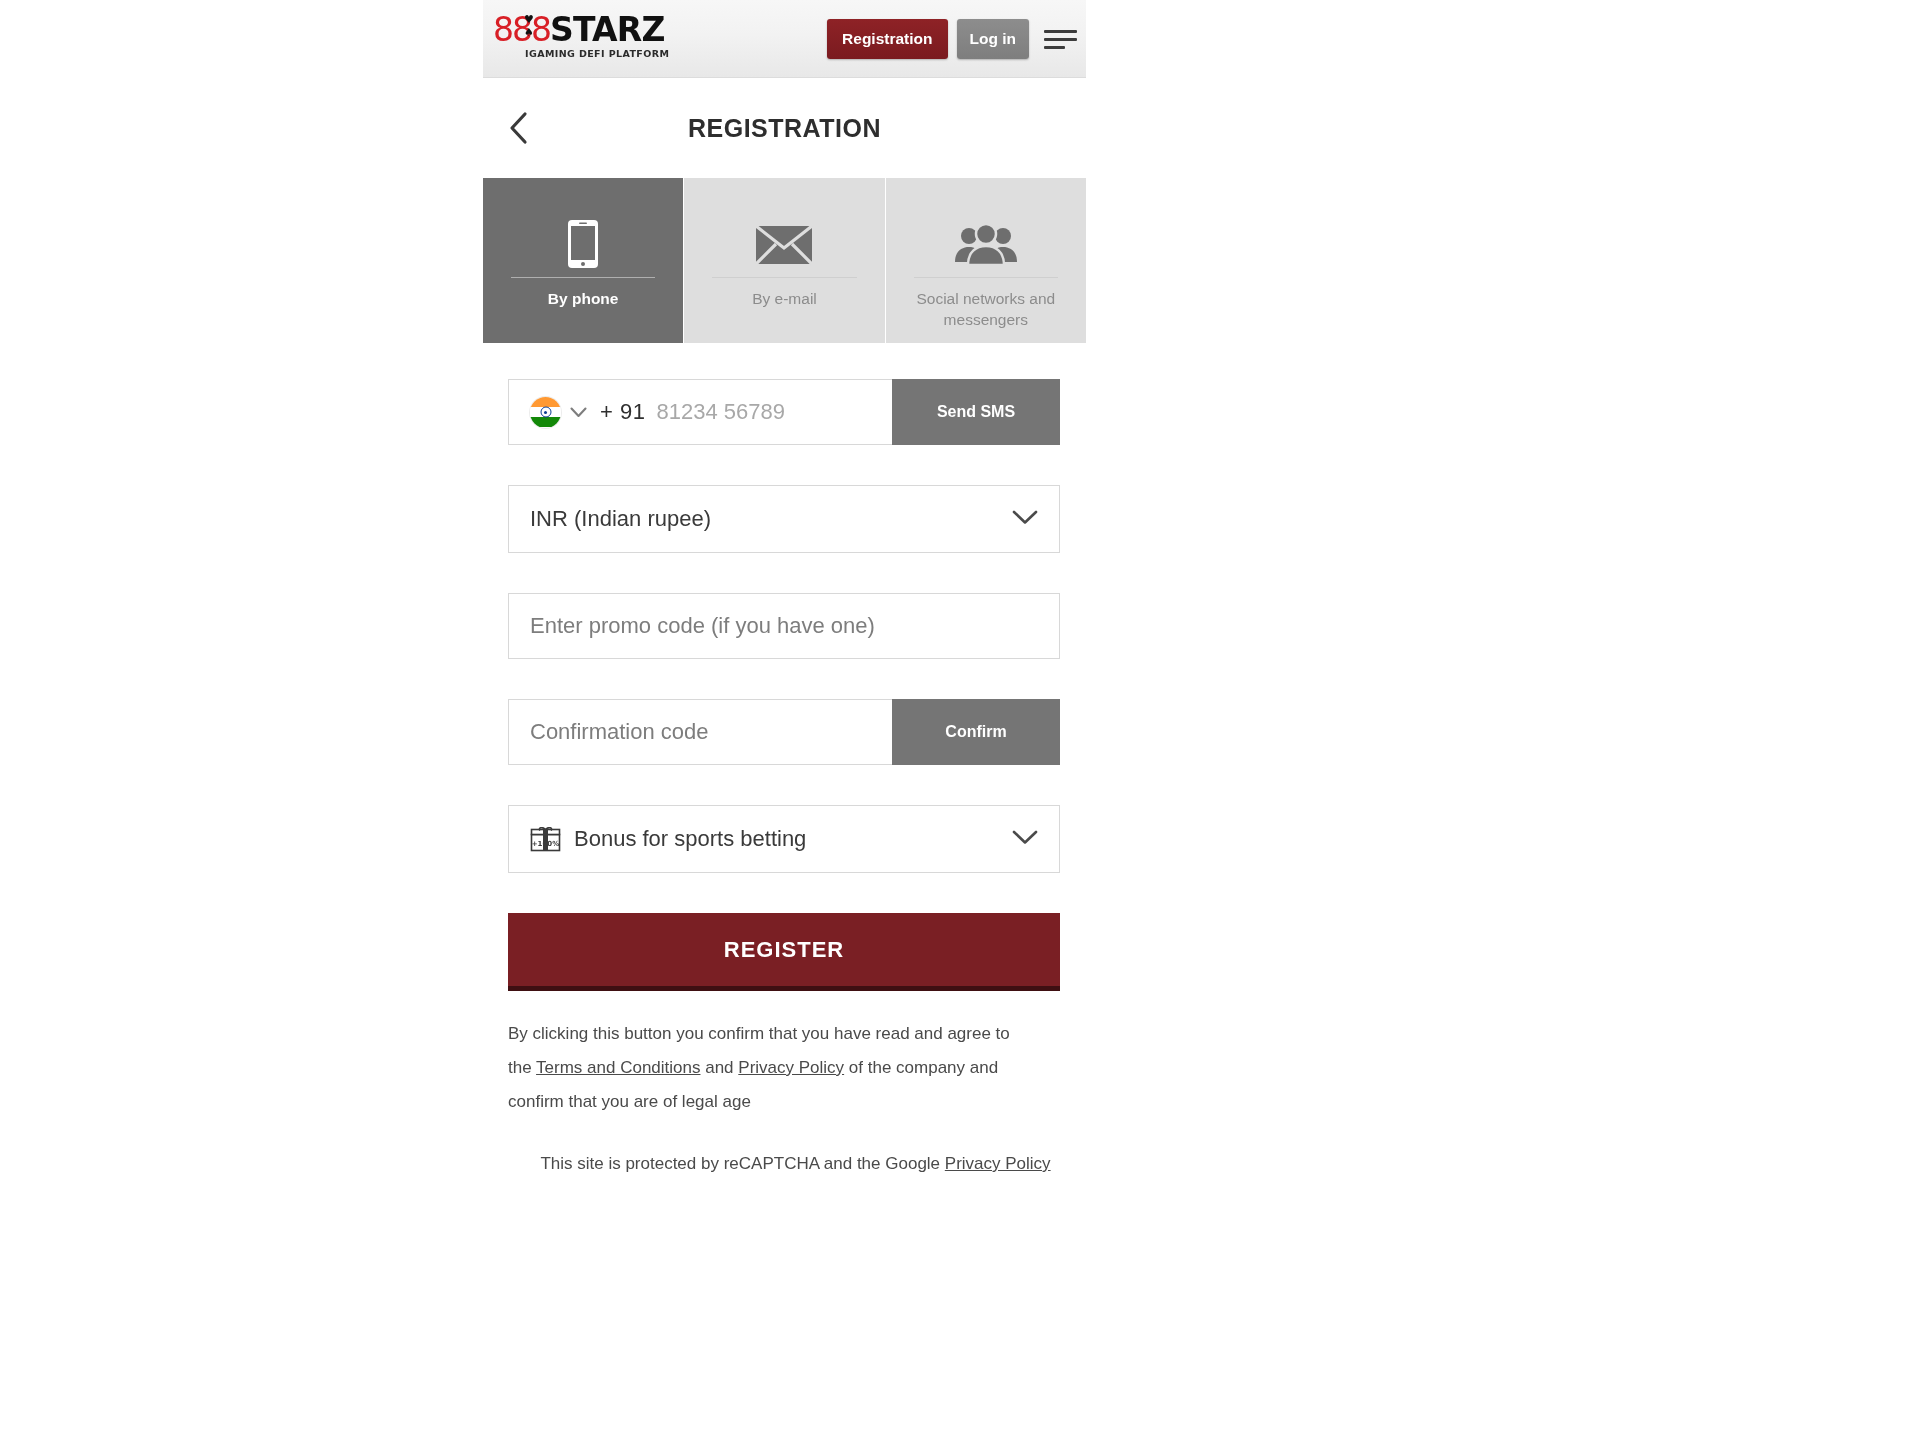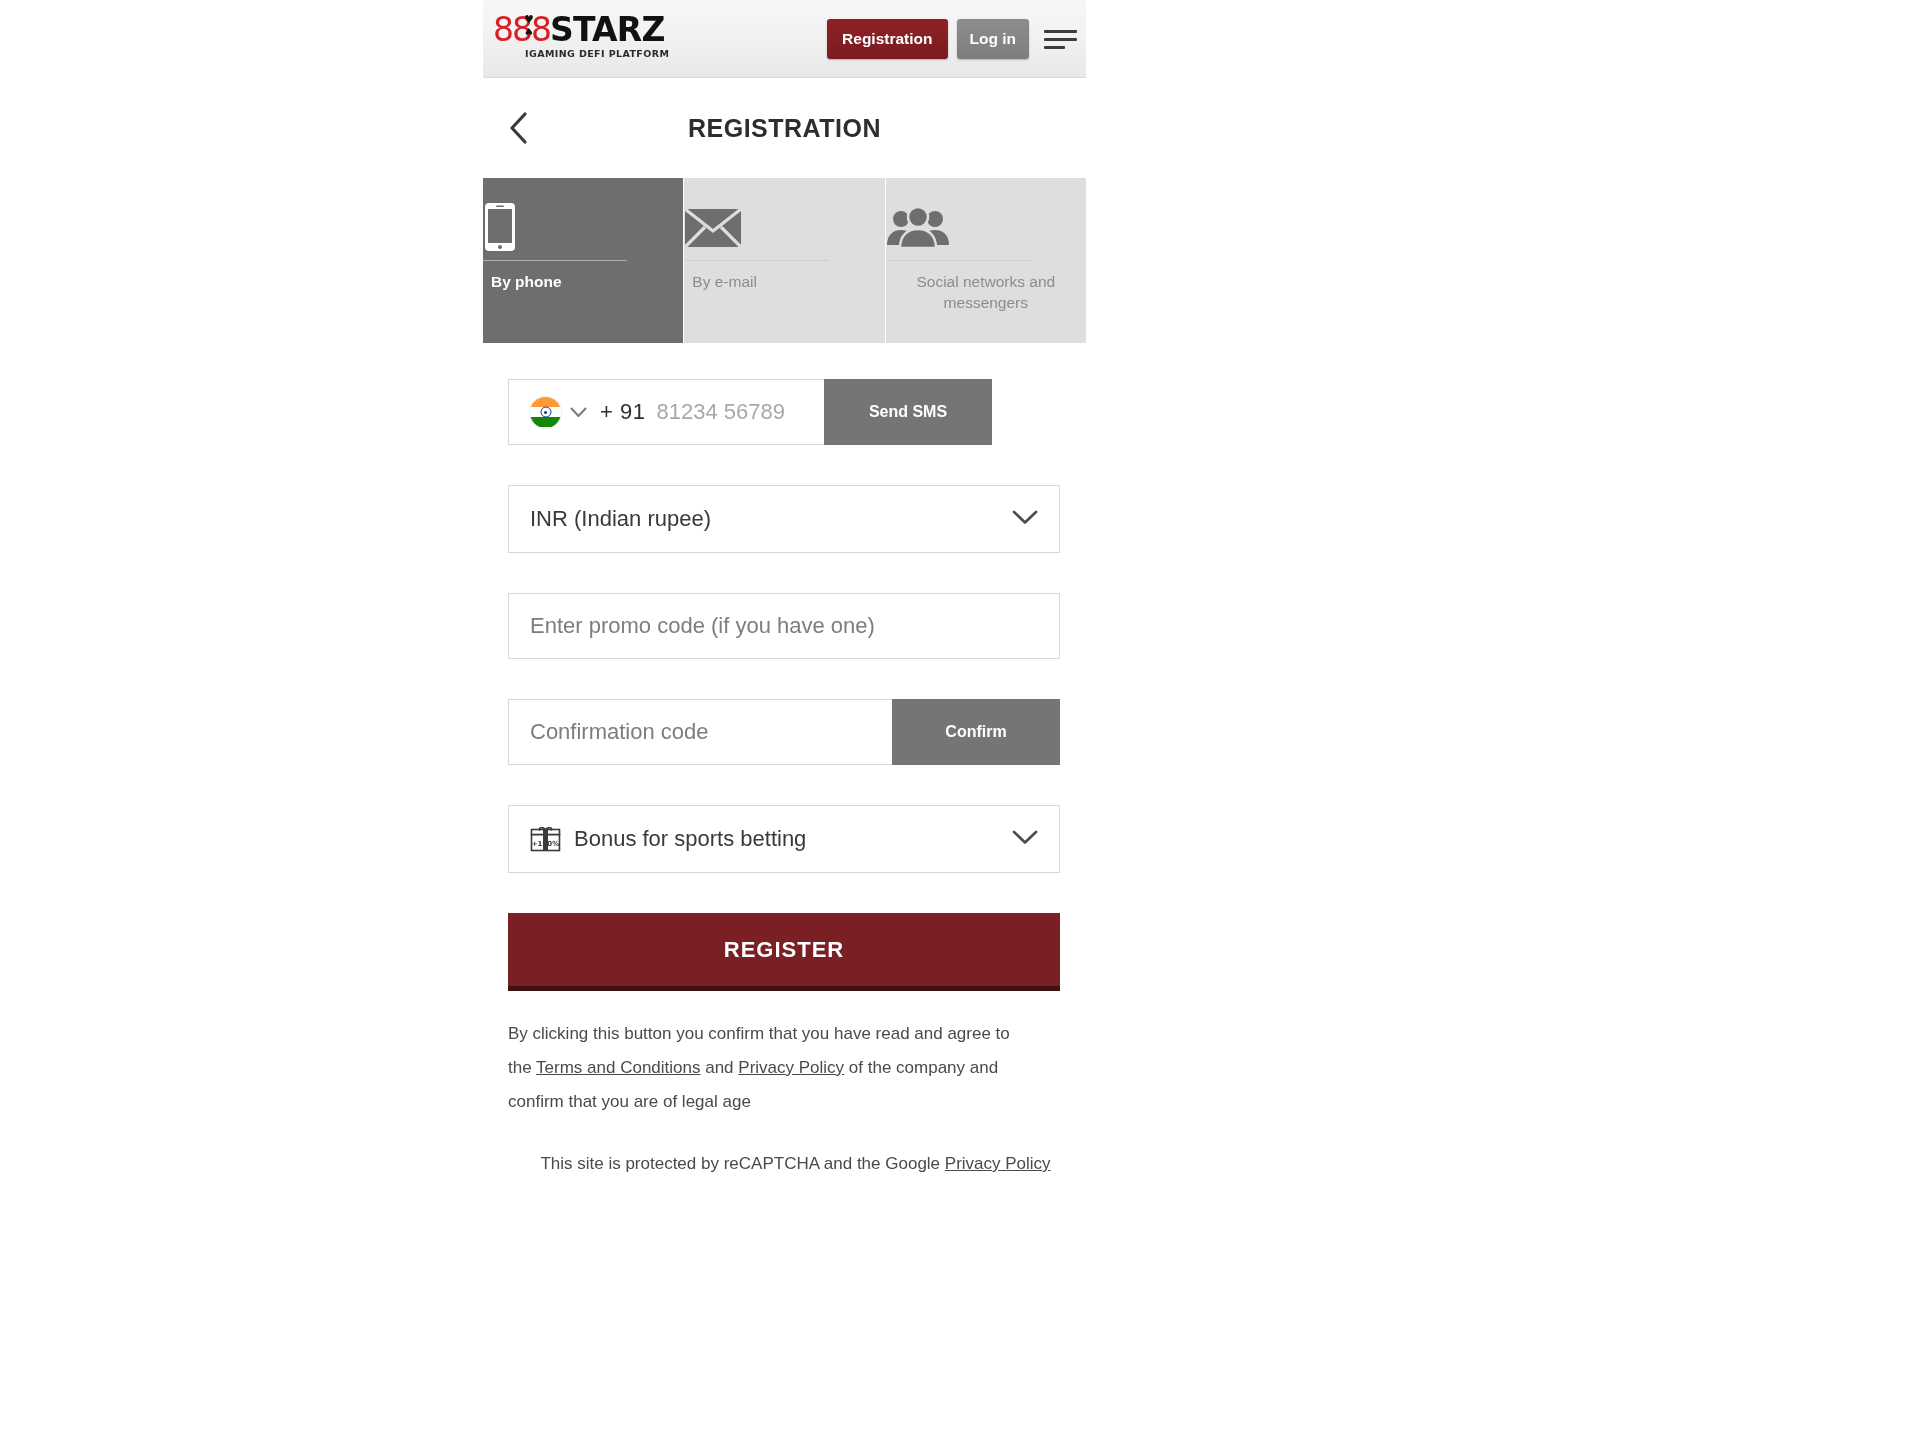--- a/index.html
+++ b/index.html
@@ -92,22 +92,22 @@
     letter-spacing: 0.5px;
   }
 
   
   .tabs {
     display: flex; width: 603px; height: 165px;
     margin: 0 auto;
   }
   .tab {
     flex: 1 1 0; background: #dedede; cursor: pointer;
-    display: flex; flex-direction: column; align-items: flex-start;
-    padding-top: 18px; position: relative;
+    display: flex; flex-direction: column; align-items: center;
+    padding-top: 35px; position: relative;
     border-right: 1px solid #ffffff;
   }
   .tab:last-child { border-right: none; }
   .tab.active { background: #6e6e6e; }
   .tab-icon {
     height: 62px; display: flex; align-items: center; justify-content: center;
   }
   .tab-sep {
     width: 72%; height: 1px; background: rgba(255,255,255,0.55);
     margin: 2px 0 10px 0;
@@ -116,21 +116,21 @@
   .tab:not(.active) .tab-sep { background: #cfcfcf; }
   .tab-label {
     font-size: 15.5px; color: #8c8c8c; text-align: center;
     line-height: 21px; padding: 0 8px;
   }
   .tab.active .tab-label { color: #ffffff; font-weight: 700; }
 
   
   .form { padding: 36px 25px 0 25px; }
   .field-row {
-    display: flex; width: 484px; height: 66px;
+    display: flex; width: 552px; height: 66px;
     border: 1px solid #d8d8d8; background: #fff;
     margin-bottom: 40px;
   }
   .phone-left {
     flex: 1; display: flex; align-items: center; padding-left: 21px; gap: 0;
   }
   .flag {
     width: 31px; height: 31px; border-radius: 50%;
     overflow: hidden; position: relative; flex: none;
     box-shadow: 0 0 0 1px rgba(0,0,0,0.08);

